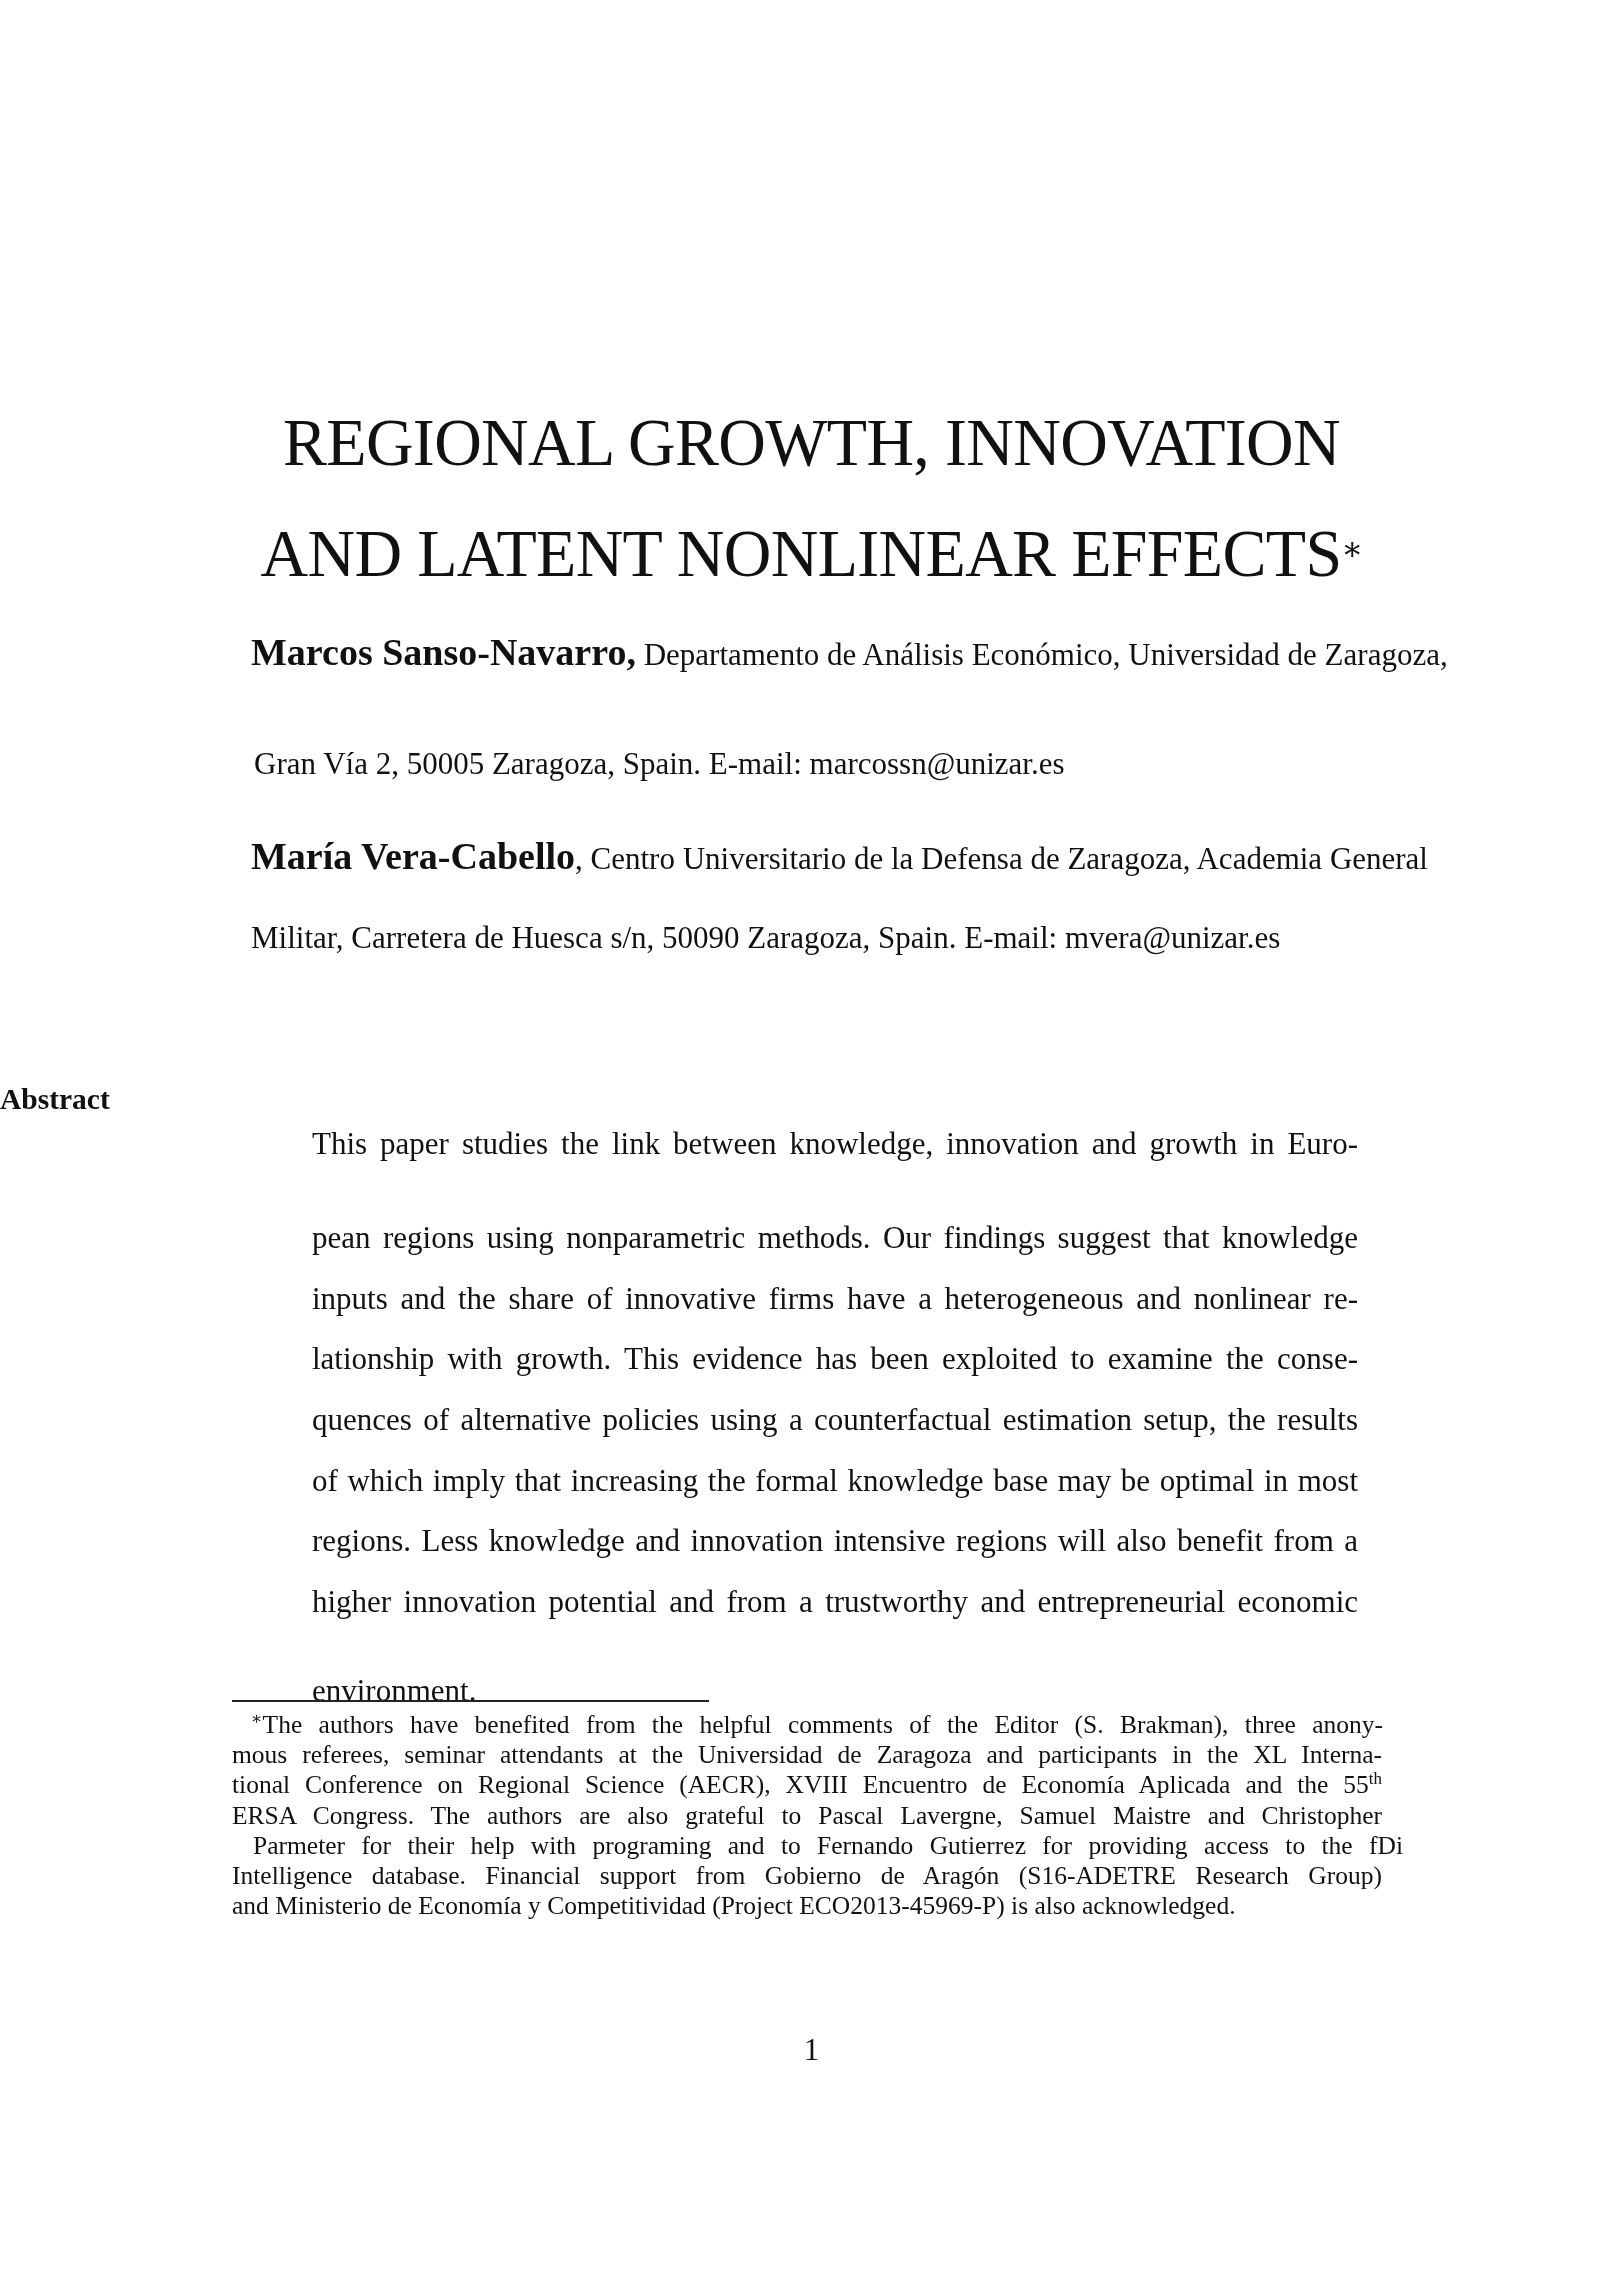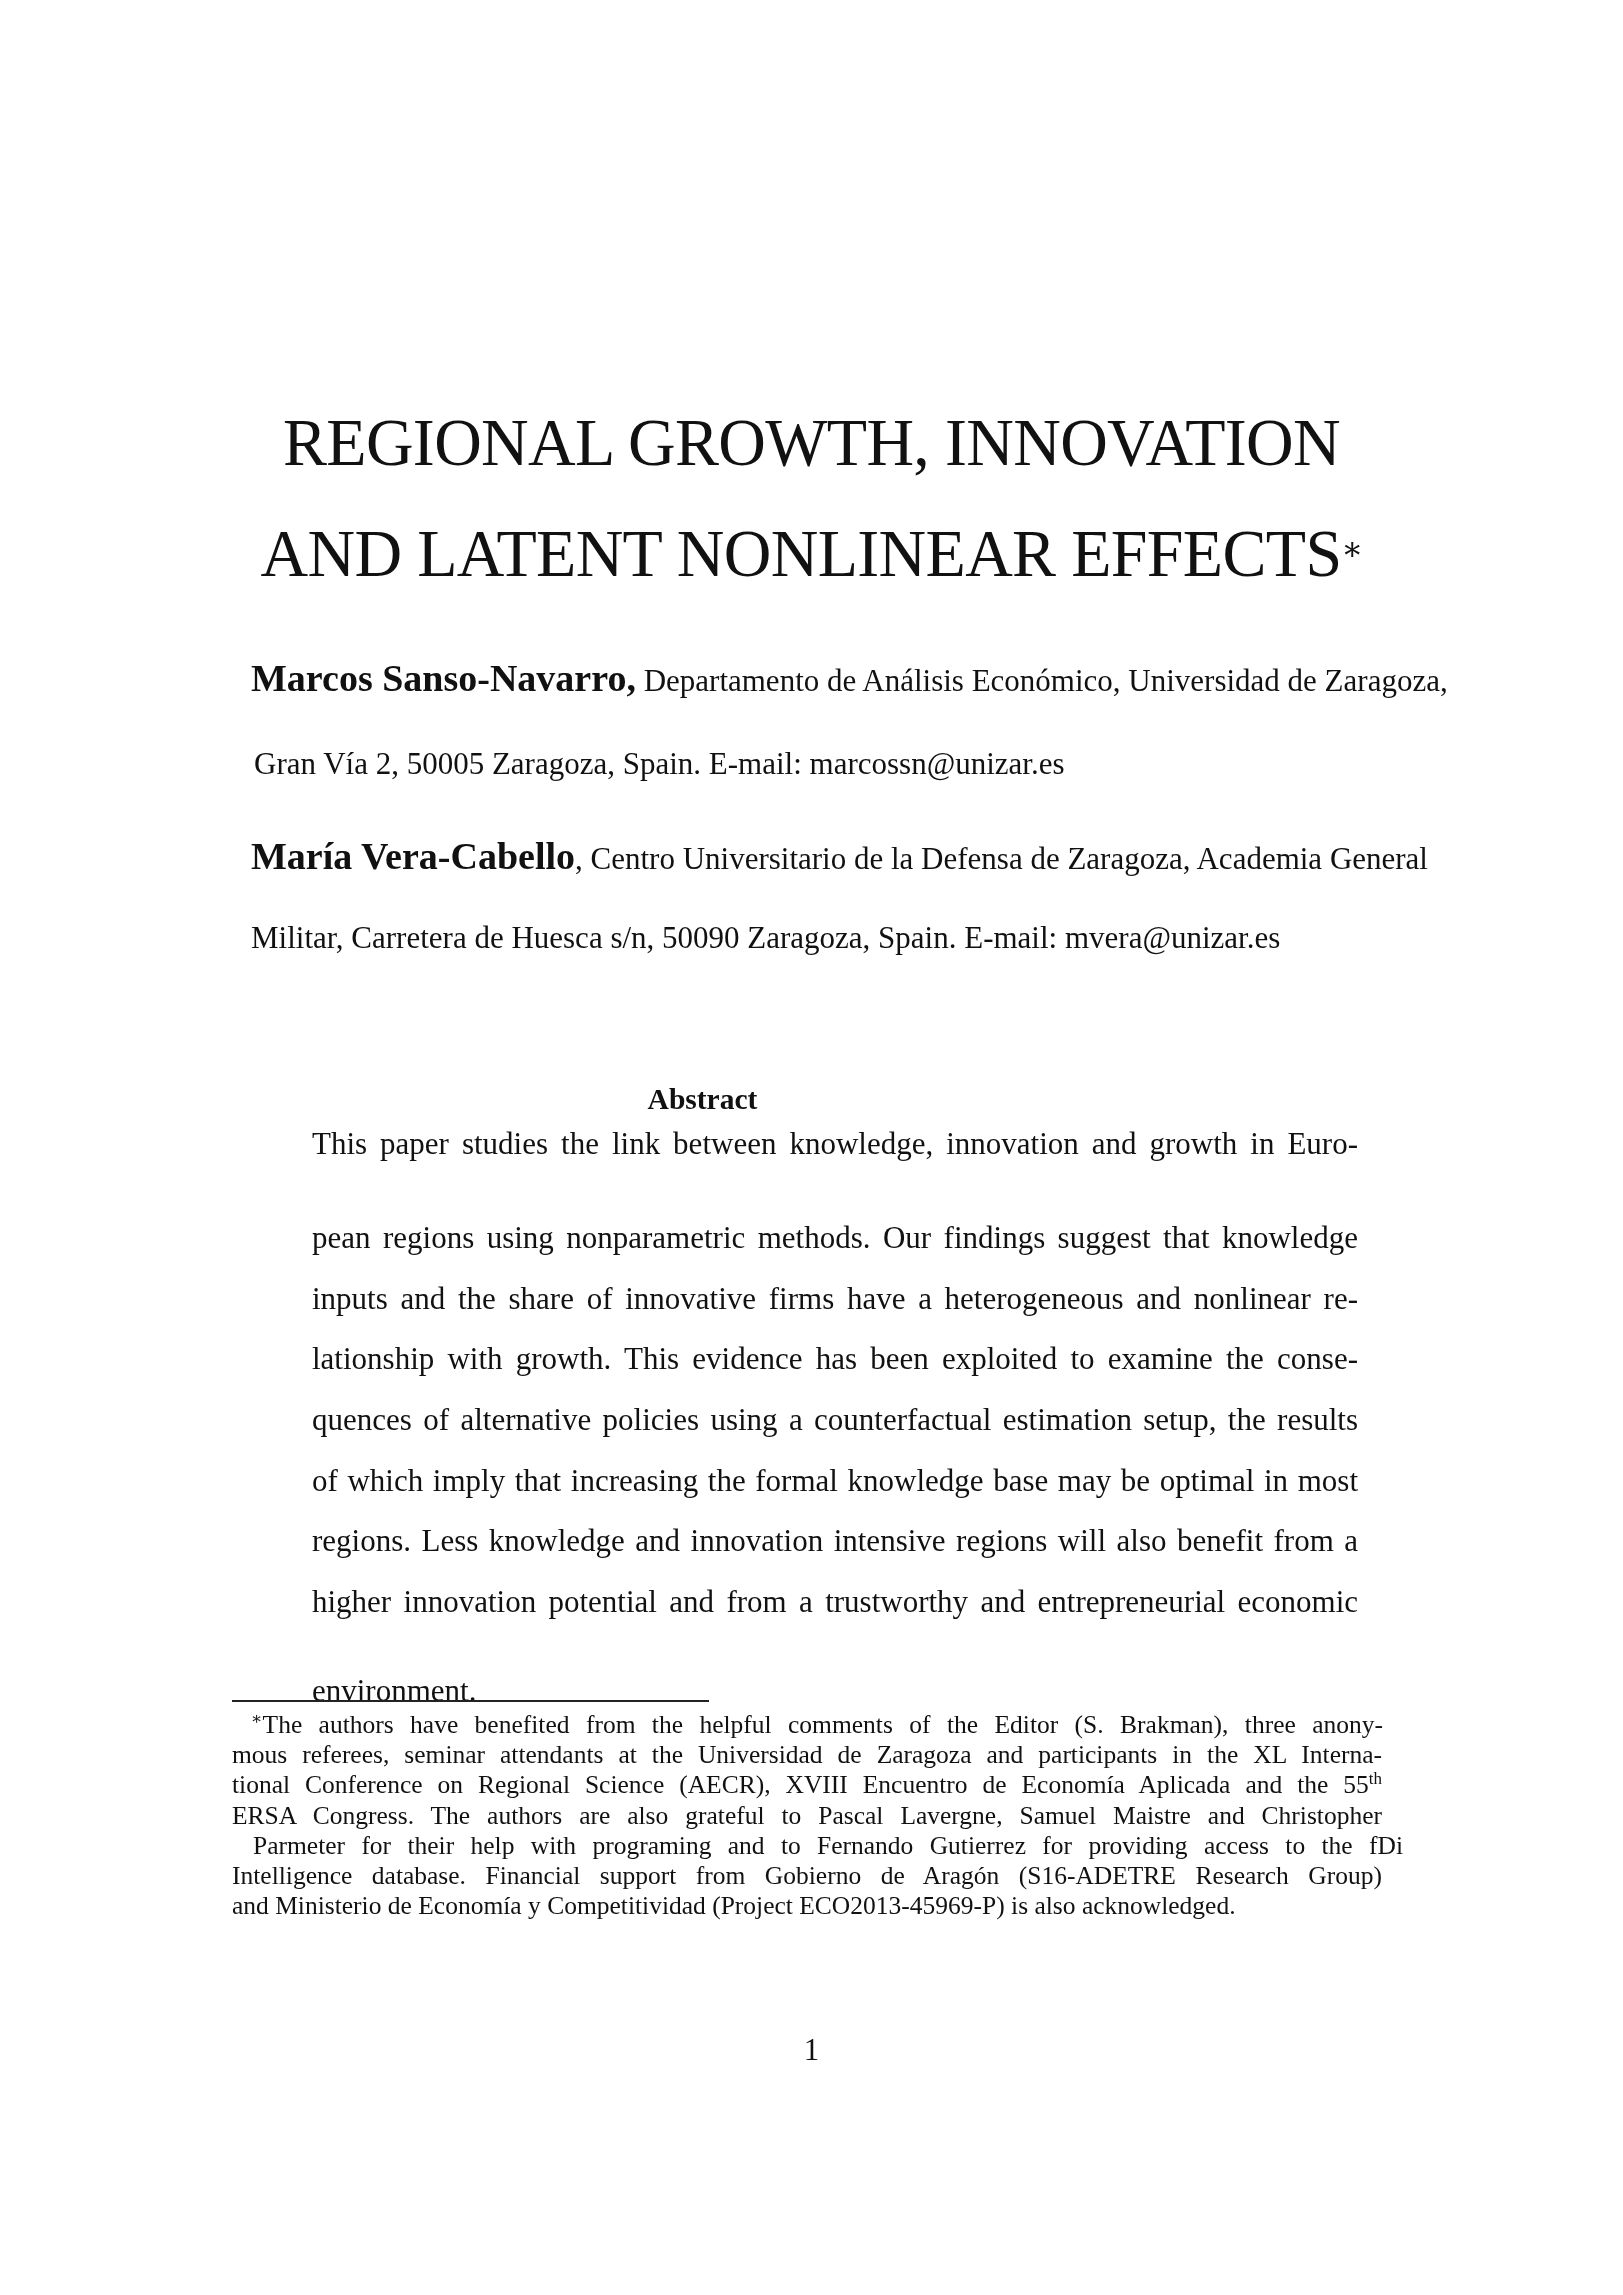--- a/index.html
+++ b/index.html
@@ -4,21 +4,21 @@
 <style>
   html, body { margin:0; padding:0; background:#ffffff; }
   body { width:1623px; height:2295px; position:relative; overflow:hidden;
          font-family:"Liberation Serif","DejaVu Serif",serif; color:#111; }
   .abs { position:absolute; }
   .title { left:0; width:1623px; text-align:center; font-size:68px; line-height:79px;
            letter-spacing:-0.7px; transform:scaleX(0.97); }
   .title sup { font-size:33px; vertical-align:top; position:relative; top:-3.9px; }
   .aff-line { left:251px; font-size:31px; line-height:39px; white-space:nowrap; }
   .author-name { font-weight:bold; font-size:38px; }
-  .abstract-head { left:6px; width:1393px; text-align:center; font-weight:bold; font-size:29.5px; }
+  .abstract-head { left:0; width:1393px; font-weight:bold; font-size:29.5px; }
   .abs-line { left:312px; width:1046px; font-size:31px; line-height:39px;
               text-align:justify; text-align-last:justify; white-space:nowrap; }
   .abs-line.last { text-align-last:left;margin-top:28px; }
   .rule { left:232px; top:1700px; width:477px; height:2px; background:#222; }
   .fn-line { left:232px; width:1150px; font-size:25.5px; line-height:30px;
              text-align:justify; text-align-last:justify; white-space:nowrap; }
   .fn-line.first { left:251px; width:1132px; }
   .fn-line.last { text-align-last:left; }
   .fn-line sup { font-size:17px; line-height:0; }
   .pagenum { left:0; width:1623px; text-align:center; font-size:31px; top:2032px; }
@@ -28,21 +28,21 @@
 
 <div>
 
   <div class="abs title" style="top:403px;">
     <span>REGIONAL GROWTH, INNOVATION</span>
   </div>
   <div class="abs title" style="top:514px;">
     <span>AND LATENT NONLINEAR EFFECTS</span><sup>∗</sup>
   </div>
 
-  <div class="abs aff-line" style="top:659px;">
+  <div class="abs aff-line" style="top:633px;">
     <span class="author-name">Marcos Sanso-Navarro,</span>
     <span>Departamento de Análisis Económico, Universidad de Zaragoza,</span>
   </div>
   <div class="abs aff-line" style="top:744px; left:254px;">
     <span>Gran Vía 2, 50005 Zaragoza, Spain.  E-mail: marcossn@unizar.es</span>
   </div>
 
   <div class="abs aff-line" style="top:837px;">
     <span class="author-name">María Vera-Cabello</span><span>, Centro Universitario de la Defensa de Zaragoza, Academia General</span>
   </div>

